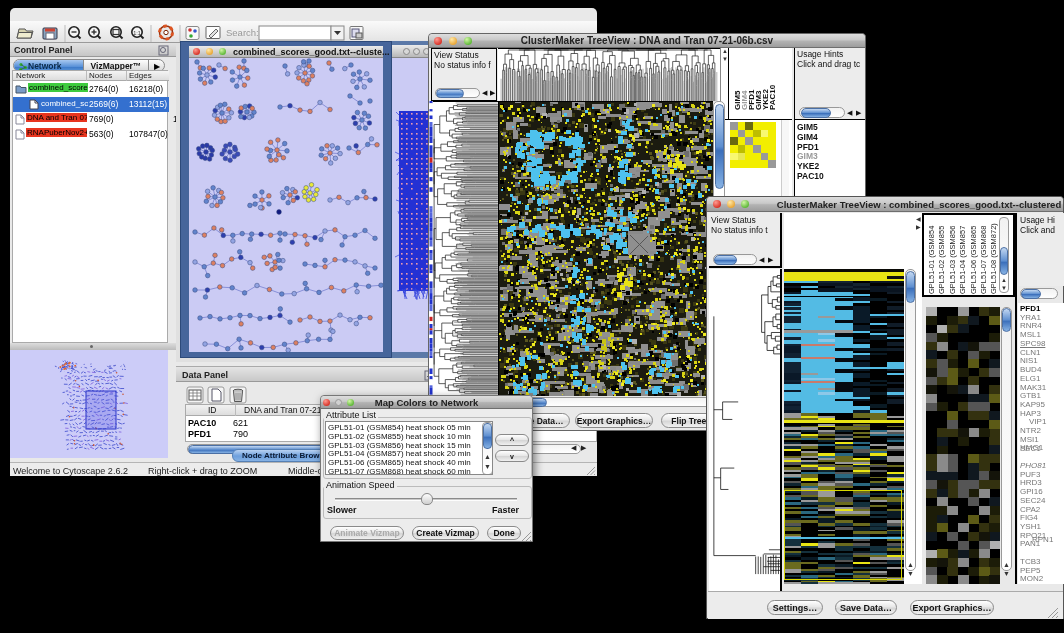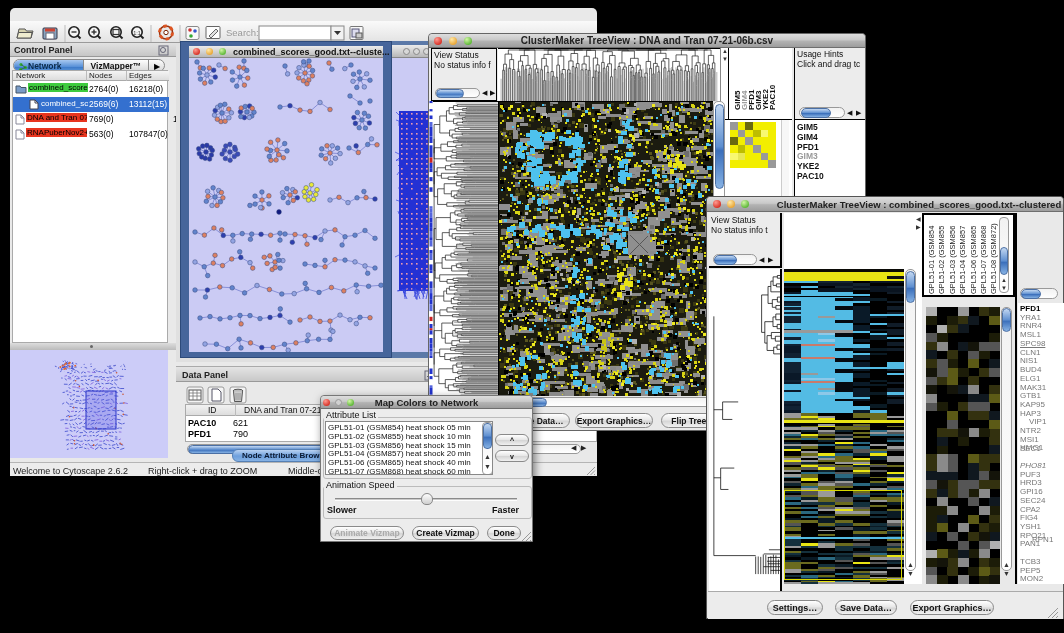--- a/index.html
+++ b/index.html
@@ -1680,20 +1680,24 @@
       <path fill="#5c5a16" d="M63 9h10.6v8.7h-10.6zM42 52h10.6v8.7h-10.6zM21 61h10.6v8.7h-10.6zM21 69h10.6v8.7h-10.6zM63 87h10.6v8.7h-10.6zM21 104h10.6v8.7h-10.6zM63 113h10.6v8.7h-10.6zM42 147h10.6v8.7h-10.6zM42 208h10.6v8.7h-10.6zM11 216h10.6v8.7h-10.6zM11 242h10.6v8.7h-10.6zM53 260h10.6v8.7h-10.6z"></path>
       <path fill="#555" d="M0 26h10.6v8.7h-10.6zM53 35h10.6v8.7h-10.6zM63 35h10.6v8.7h-10.6zM42 43h10.6v8.7h-10.6zM11 52h10.6v8.7h-10.6zM11 61h10.6v8.7h-10.6zM63 61h10.6v8.7h-10.6zM0 69h10.6v8.7h-10.6zM0 95h10.6v8.7h-10.6zM42 95h10.6v8.7h-10.6zM53 95h10.6v8.7h-10.6zM21 113h10.6v8.7h-10.6zM21 147h10.6v8.7h-10.6zM21 156h10.6v8.7h-10.6zM53 164h10.6v8.7h-10.6zM0 173h10.6v8.7h-10.6zM32 173h10.6v8.7h-10.6zM42 173h10.6v8.7h-10.6zM32 182h10.6v8.7h-10.6zM42 190h10.6v8.7h-10.6zM21 225h10.6v8.7h-10.6zM32 234h10.6v8.7h-10.6zM53 234h10.6v8.7h-10.6zM0 260h10.6v8.7h-10.6z"></path>
       <path fill="#8a8a8a" d="M11 35h10.6v8.7h-10.6zM42 78h10.6v8.7h-10.6zM0 87h10.6v8.7h-10.6zM42 121h10.6v8.7h-10.6zM11 147h10.6v8.7h-10.6zM11 156h10.6v8.7h-10.6zM53 182h10.6v8.7h-10.6zM11 190h10.6v8.7h-10.6zM21 199h10.6v8.7h-10.6zM53 199h10.6v8.7h-10.6zM32 216h10.6v8.7h-10.6zM53 242h10.6v8.7h-10.6zM32 251h10.6v8.7h-10.6zM0 268h10.6v8.7h-10.6zM32 268h10.6v8.7h-10.6z"></path>
       <path fill="#14140a" d="M42 35h10.6v8.7h-10.6zM0 61h10.6v8.7h-10.6zM0 78h10.6v8.7h-10.6zM21 78h10.6v8.7h-10.6zM32 121h10.6v8.7h-10.6zM63 164h10.6v8.7h-10.6zM11 173h10.6v8.7h-10.6zM53 225h10.6v8.7h-10.6zM11 251h10.6v8.7h-10.6zM63 268h10.6v8.7h-10.6z"></path>
     </svg>
     <div class="abs sldtrack" style="left:294px;top:110px;width:11px;height:264px;border-radius:5px;"></div>
     <div class="abs sldthumb" style="left:295px;top:111px;width:9px;height:24px;border-radius:4.5px;"></div>
     <span class="abs" style="left:296px;top:364px;font-size:7px;color:#333;">▲</span>
     <span class="abs" style="left:296px;top:373px;font-size:7px;color:#333;">▼</span>
     <div class="abs" style="left:308px;top:16px;width:2px;height:371px;background:#000;"></div>
+    <div class="abs" style="left:311px;top:16px;width:47px;height:73px;background:#ececec;font-size:8.5px;color:#111;">
+      <div style="padding:2px 0 0 2px;white-space:nowrap;">Usage Hi</div>
+      <div style="padding:0 0 0 2px;white-space:nowrap;">Click and</div>
+    </div>
     <div class="abs sldtrack" style="left:313px;top:91px;width:38px;height:11px;"></div>
     <div class="abs sldthumb" style="left:314px;top:91.5px;width:20px;height:10px;"></div>
     <div class="wht" style="left:311px;top:106px;width:47px;height:281px;font-size:8px;">
       <div class="abs" style="left:2px;top:1.0px;color:#000;font-weight:bold;">PFD1</div>
       <div class="abs" style="left:2px;top:9.7px;color:#777;font-weight:normal;">YRA1</div>
       <div class="abs" style="left:2px;top:18.4px;color:#777;font-weight:normal;">RNR4</div>
       <div class="abs" style="left:2px;top:27.2px;color:#777;font-weight:normal;">MSL1</div>
       <div class="abs" style="left:2px;top:35.9px;color:#777;font-weight:normal;text-decoration:underline;">SPC98</div>
       <div class="abs" style="left:2px;top:44.6px;color:#777;font-weight:normal;">CLN1</div>
       <div class="abs" style="left:2px;top:53.3px;color:#777;font-weight:normal;">NIS1</div>

